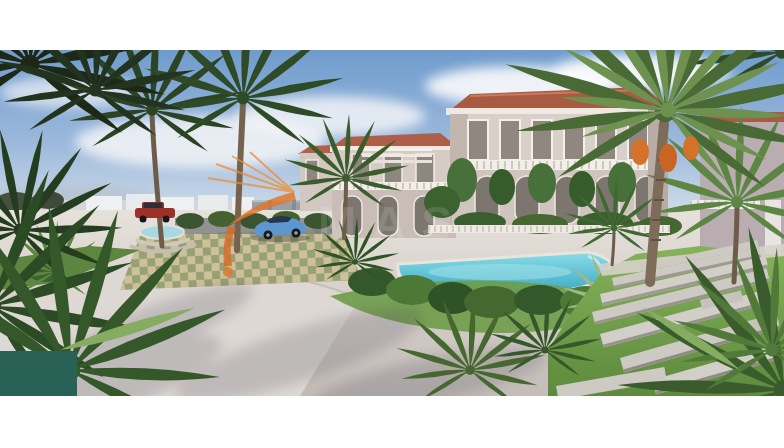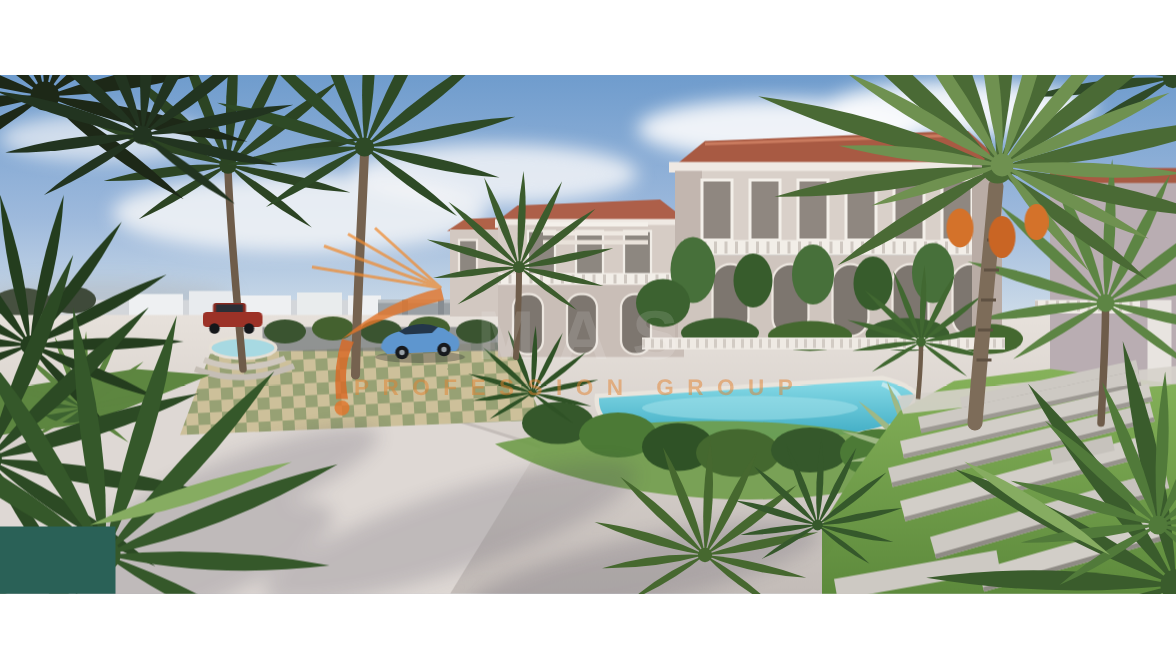--- a/index.html
+++ b/index.html
@@ -327,17 +327,16 @@
           <line x1="96" y1="44" x2="18" y2="16"></line>
           <line x1="96" y1="44" x2="34" y2="8"></line>
           <line x1="96" y1="44" x2="52" y2="4"></line>
         </g>
         <path d="M96,44 Q60,52 30,78 Q64,60 98,52 Z" fill="#e2762b"></path>
         <path d="M30,78 Q24,96 26,118 L34,118 Q30,96 38,80 Z" fill="#d96a25"></path>
         <circle cx="30" cy="124" r="5" fill="#e2762b"></circle>
       </svg>
     </div>
     <div class="wm-monogram">MAS</div>
-    <div class="wm-text">PROFESSION GROUP</div>
 
     <div class="teal-overlay"></div>
   </div>
 </div>
 
 </body></html>

